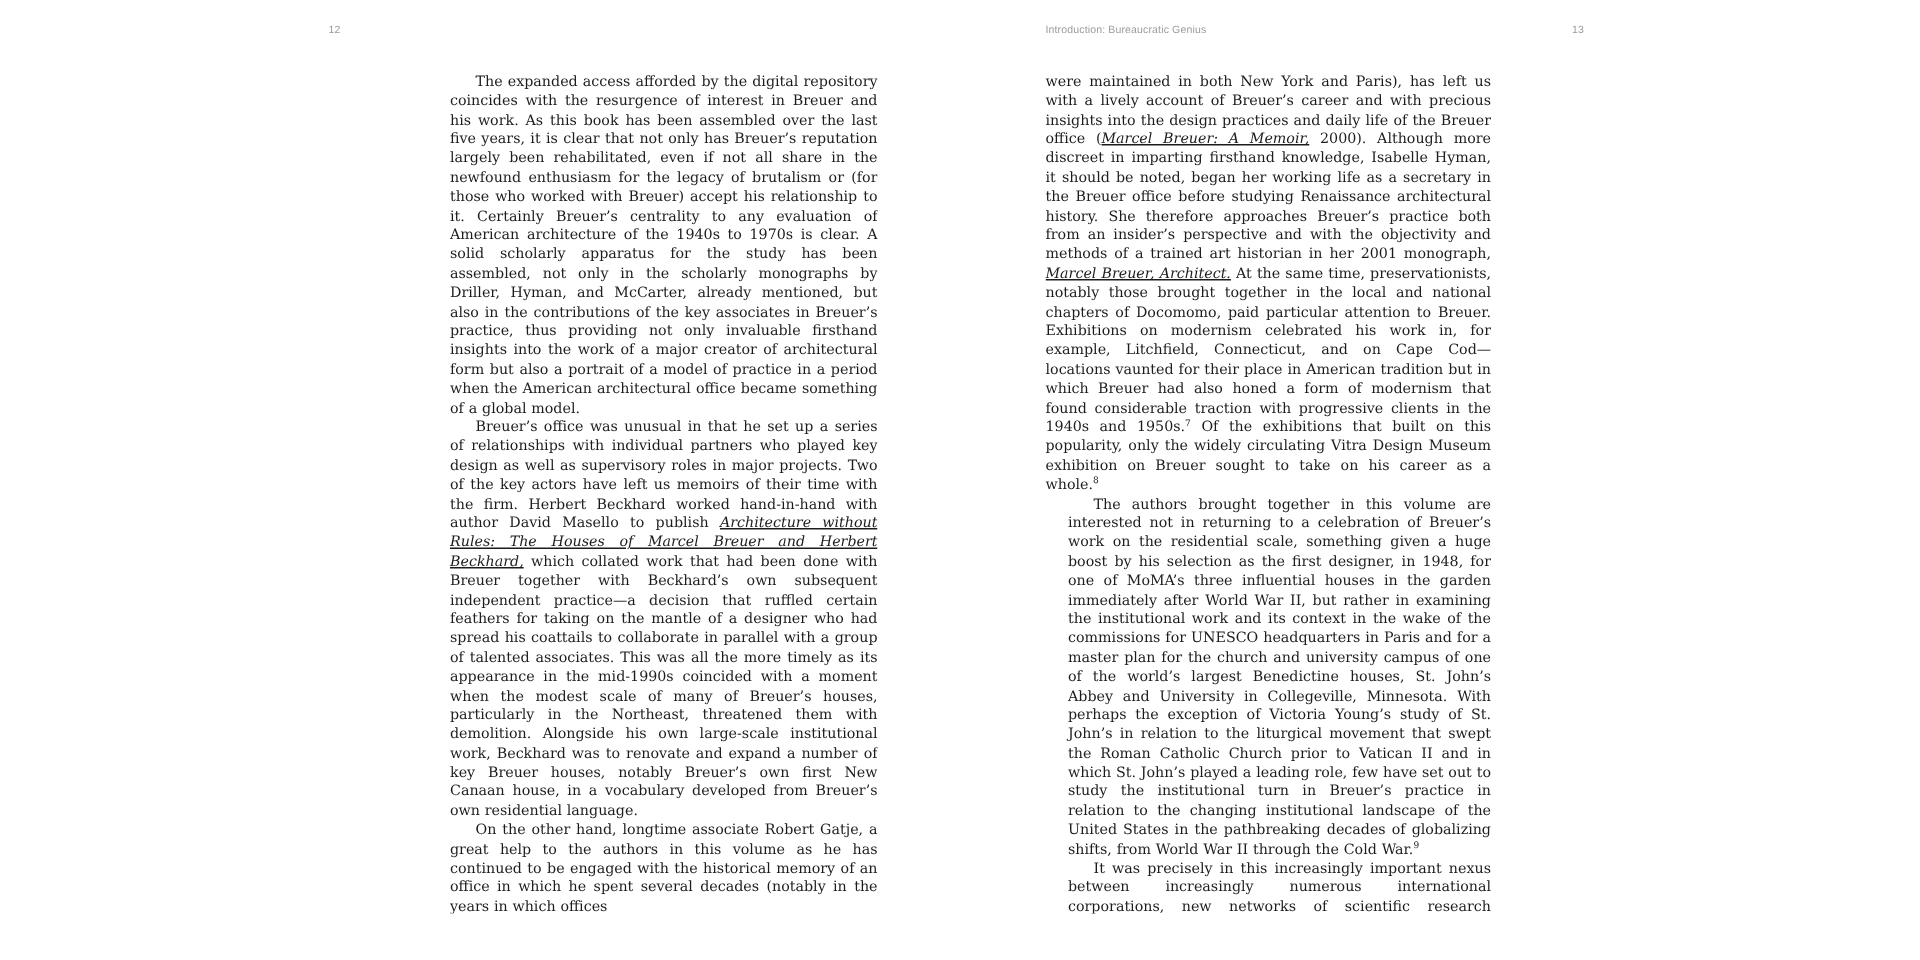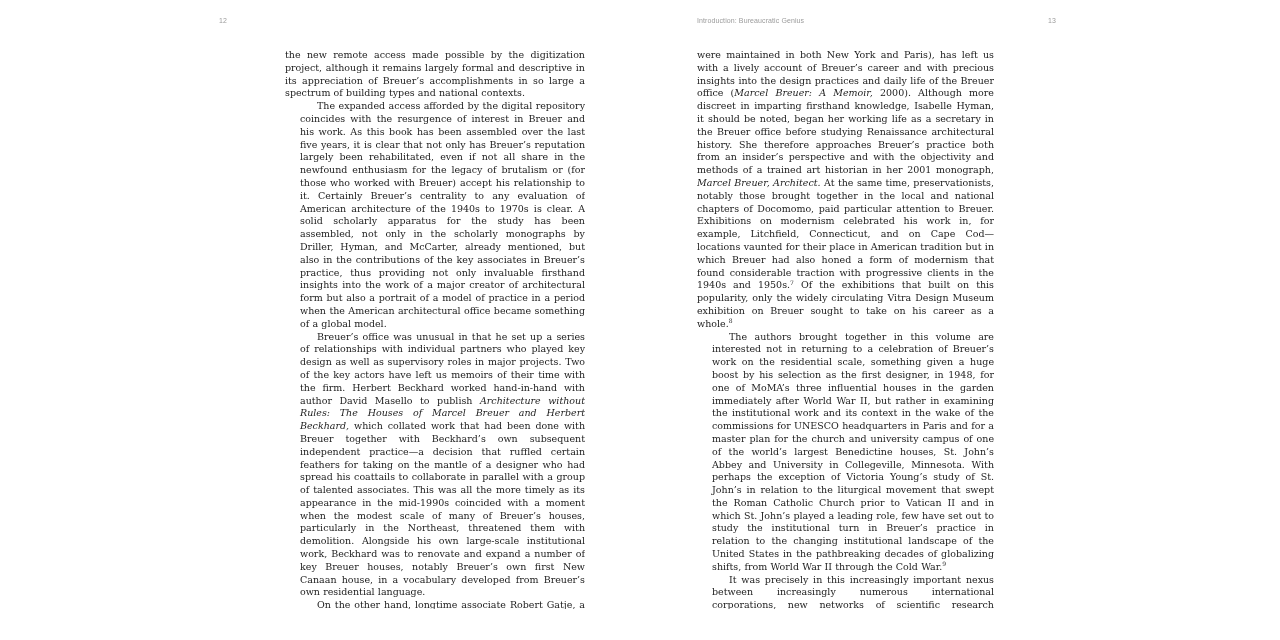--- a/index.html
+++ b/index.html
@@ -48,20 +48,21 @@
   .column p {
     margin: 0;
     padding: 0;
   }
   .column p.indent {
     text-indent: 17px;
     margin-left: 15px;
   }
   .column em {
     font-style: italic;
+    text-decoration: underline;
   }
   .column sup {
     font-size: 6px;
     line-height: 0;
     vertical-align: baseline;
     position: relative;
     top: -3.5px;
   }
 </style>
 </head>
@@ -69,21 +70,20 @@
 
 <div class="spread">
 
   <span class="meta folio-left">12</span>
 
   <span class="meta running-header">Introduction: Bureaucratic Genius</span>
 
   <span class="meta folio-right">13</span>
 
   <div class="column column-left" id="column-left">
-      <p><span>the new remote access made possible by the digitization project, although it remains largely formal and descriptive in its appreciation of Breuer’s accomplishments in so large a spectrum of building types and national contexts.</span></p>
       <p class="indent"><span>The expanded access afforded by the digital repository coincides with the resurgence of interest in Breuer and his work. As this book has been assembled over the last five years, it is clear that not only has Breuer’s reputation largely been rehabilitated, even if not all share in the newfound enthusiasm for the legacy of brutalism or (for those who worked with Breuer) accept his relationship to it. Certainly Breuer’s centrality to any evaluation of American architecture of the 1940s to 1970s is clear. A solid scholarly apparatus for the study has been assembled, not only in the scholarly monographs by Driller, Hyman, and McCarter, already mentioned, but also in the contributions of the key associates in Breuer’s practice, thus providing not only invaluable firsthand insights into the work of a major creator of architectural form but also a portrait of a model of practice in a period when the American architectural office became something of a global model.</span></p>
       <p class="indent"><span>Breuer’s office was unusual in that he set up a series of relationships with individual partners who played key design as well as supervisory roles in major projects. Two of the key actors have left us memoirs of their time with the firm. Herbert Beckhard worked hand-in-hand with author David Masello to publish </span><em>Architecture without Rules: The Houses of Marcel Breuer and Herbert Beckhard,</em><span> which collated work that had been done with Breuer together with Beckhard’s own subsequent independent practice—a decision that ruffled certain feathers for taking on the mantle of a designer who had spread his coattails to collaborate in parallel with a group of talented associates. This was all the more timely as its appearance in the mid-1990s coincided with a moment when the modest scale of many of Breuer’s houses, particularly in the Northeast, threatened them with demolition. Alongside his own large-scale institutional work, Beckhard was to renovate and expand a number of key Breuer houses, notably Breuer’s own first New Canaan house, in a vocabulary developed from Breuer’s own residential language.</span></p>
       <p class="indent"><span>On the other hand, longtime associate Robert Gatje, a great help to the authors in this volume as he has continued to be engaged with the historical memory of an office in which he spent several decades (notably in the years in which offices</span></p>
     </div>
 
   <div class="column column-right" id="column-right">
       <p><span>were maintained in both New York and Paris), has left us with a lively account of Breuer’s career and with precious insights into the design practices and daily life of the Breuer office (</span><em>Marcel Breuer: A Memoir,</em><span> 2000). Although more discreet in imparting firsthand knowledge, Isabelle Hyman, it should be noted, began her working life as a secretary in the Breuer office before studying Renaissance architectural history. She therefore approaches Breuer’s practice both from an insider’s perspective and with the objectivity and methods of a trained art historian in her 2001 monograph, </span><em>Marcel Breuer, Architect.</em><span> At the same time, preservationists, notably those brought together in the local and national chapters of Docomomo, paid particular attention to Breuer. Exhibitions on modernism celebrated his work in, for example, Litchfield, Connecticut, and on Cape Cod—locations vaunted for their place in American tradition but in which Breuer had also honed a form of modernism that found considerable traction with progressive clients in the 1940s and 1950s.</span><sup>7</sup><span> Of the exhibitions that built on this popularity, only the widely circulating Vitra Design Museum exhibition on Breuer sought to take on his career as a whole.</span><sup>8</sup></p>
       <p class="indent"><span>The authors brought together in this volume are interested not in returning to a celebration of Breuer’s work on the residential scale, something given a huge boost by his selection as the first designer, in 1948, for one of MoMA’s three influential houses in the garden immediately after World War II, but rather in examining the institutional work and its context in the wake of the commissions for UNESCO headquarters in Paris and for a master plan for the church and university campus of one of the world’s largest Benedictine houses, St. John’s Abbey and University in Collegeville, Minnesota. With perhaps the exception of Victoria Young’s study of St. John’s in relation to the liturgical movement that swept the Roman Catholic Church prior to Vatican II and in which St. John’s played a leading role, few have set out to study the institutional turn in Breuer’s practice in relation to the changing institutional landscape of the United States in the pathbreaking decades of globalizing shifts, from World War II through the Cold War.</span><sup>9</sup></p>
       <p class="indent"><span>It was precisely in this increasingly important nexus between increasingly numerous international corporations, new networks of scientific research between an enlarged government apparatus and a burgeoning American university culture, and the founding of international organizations seeking peace amid the threat of a new scale of warfare (made possible</span></p>
     </div>

